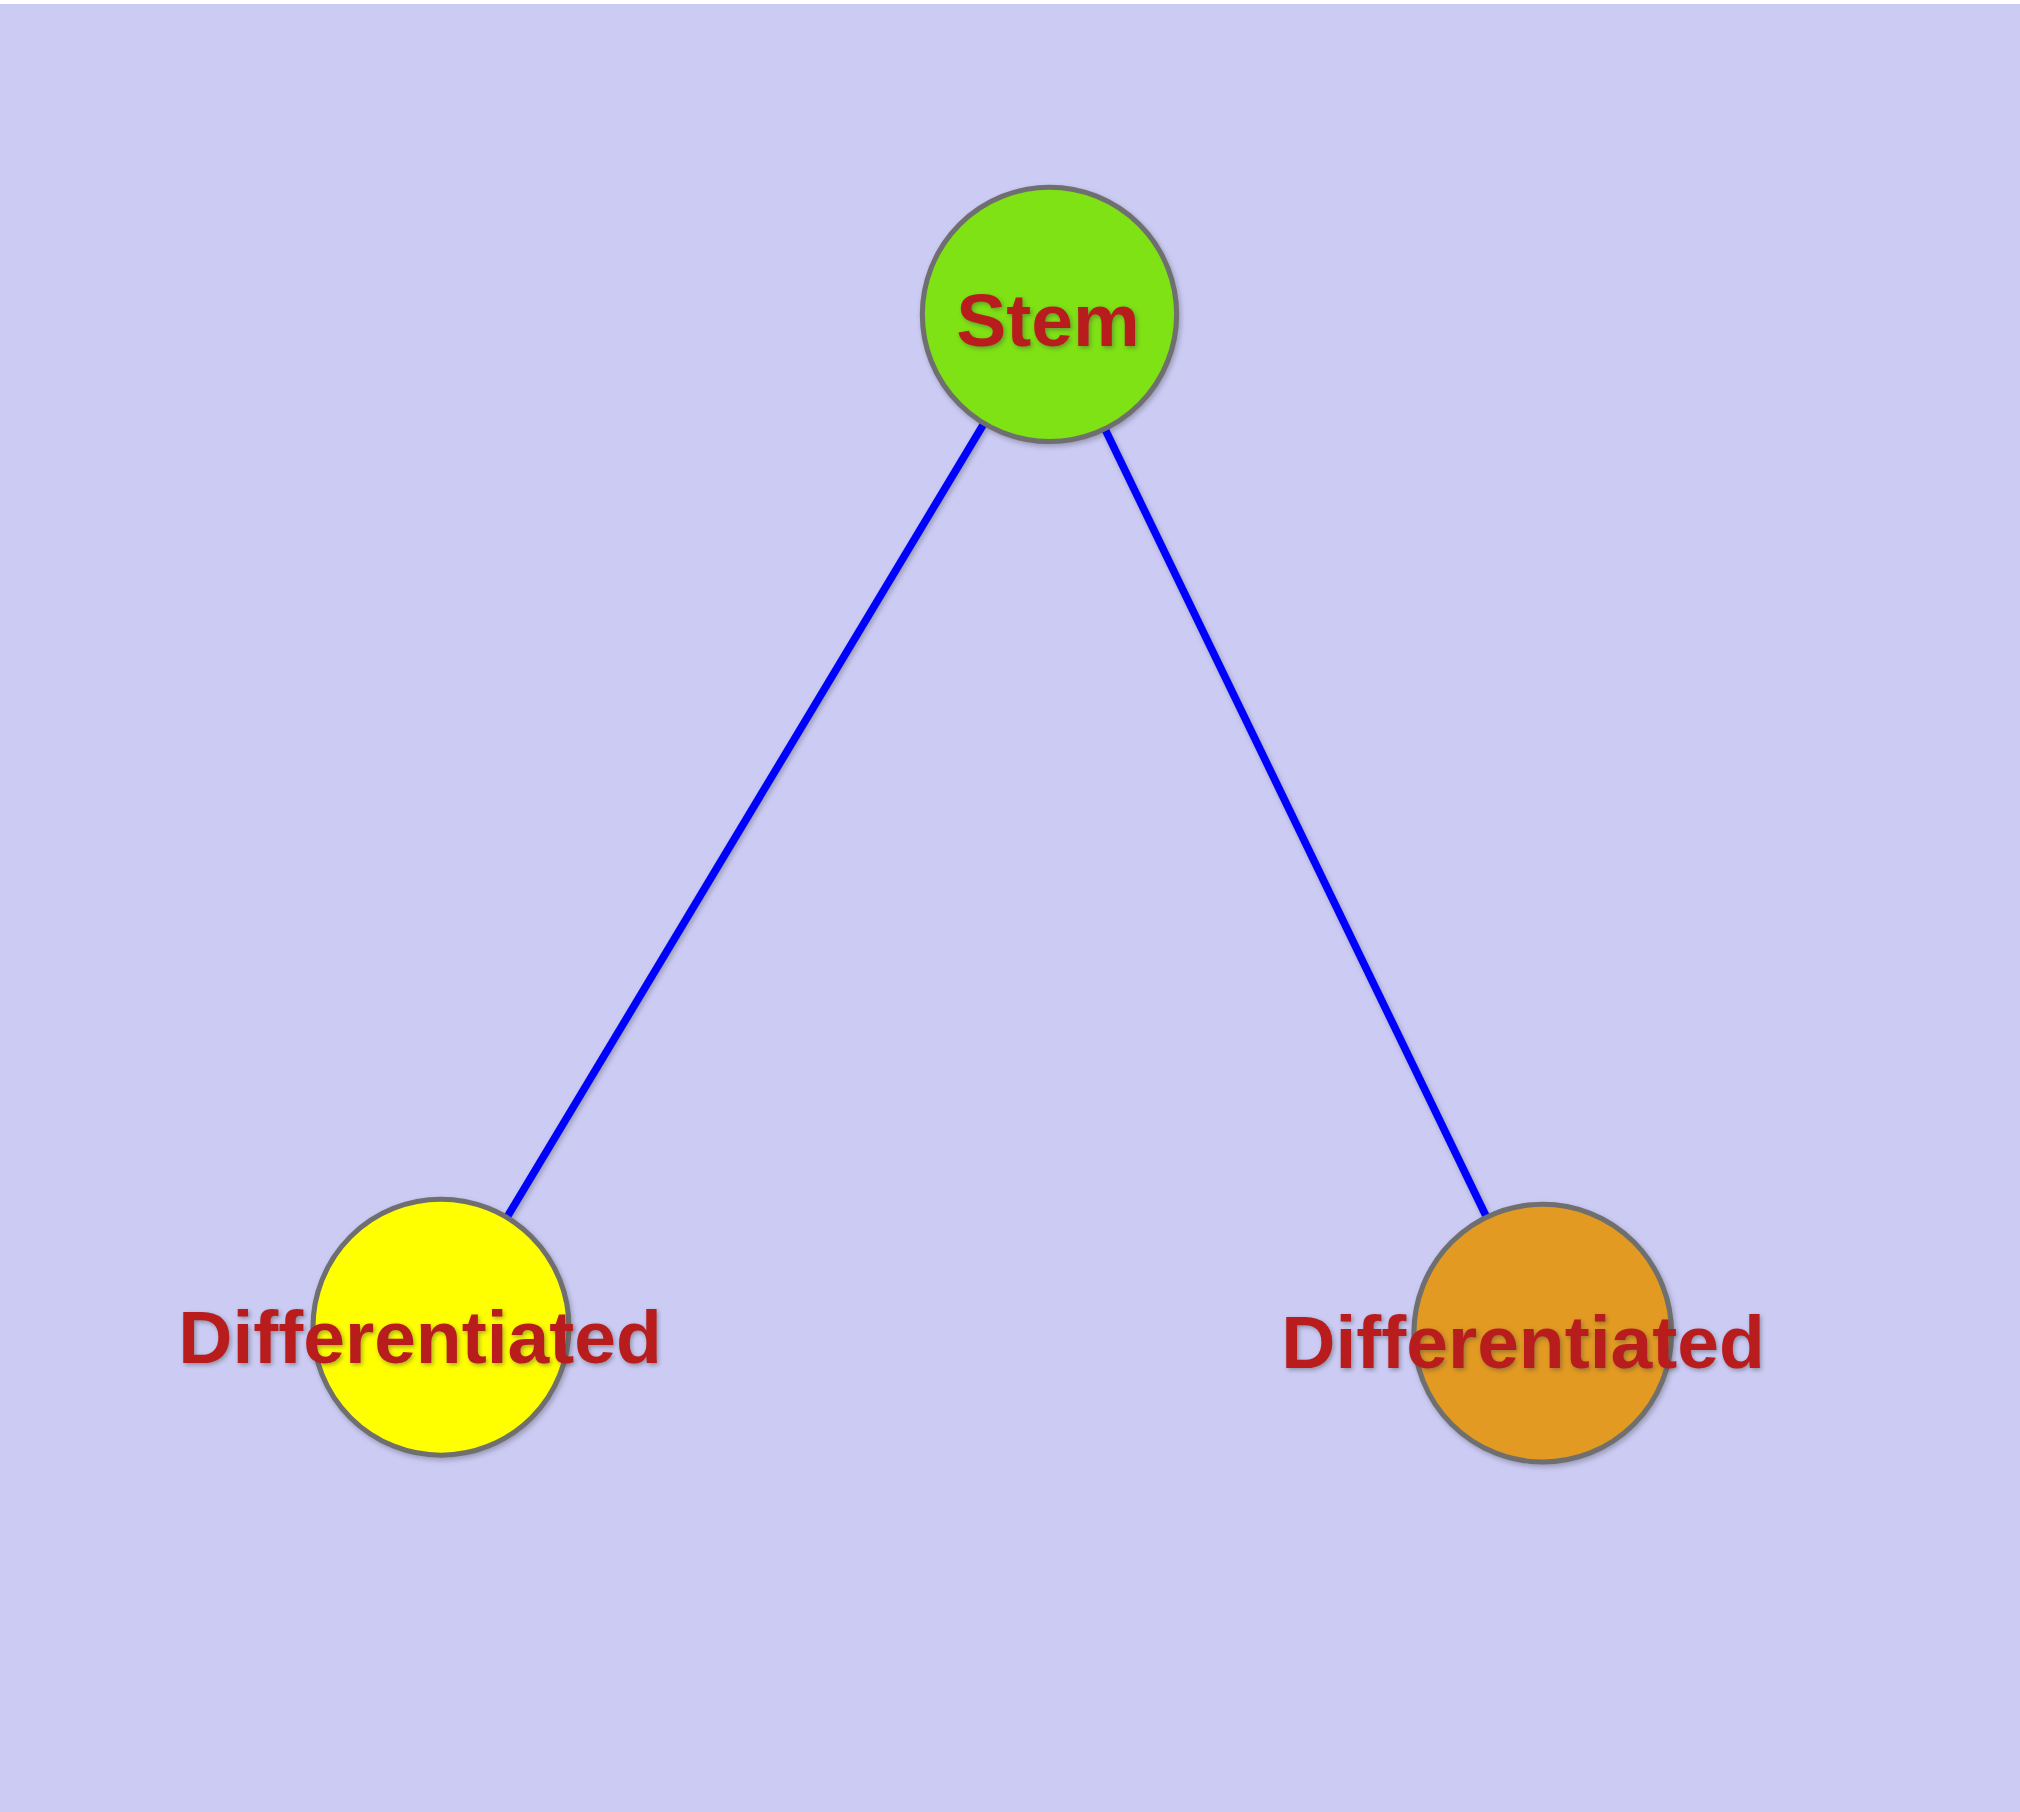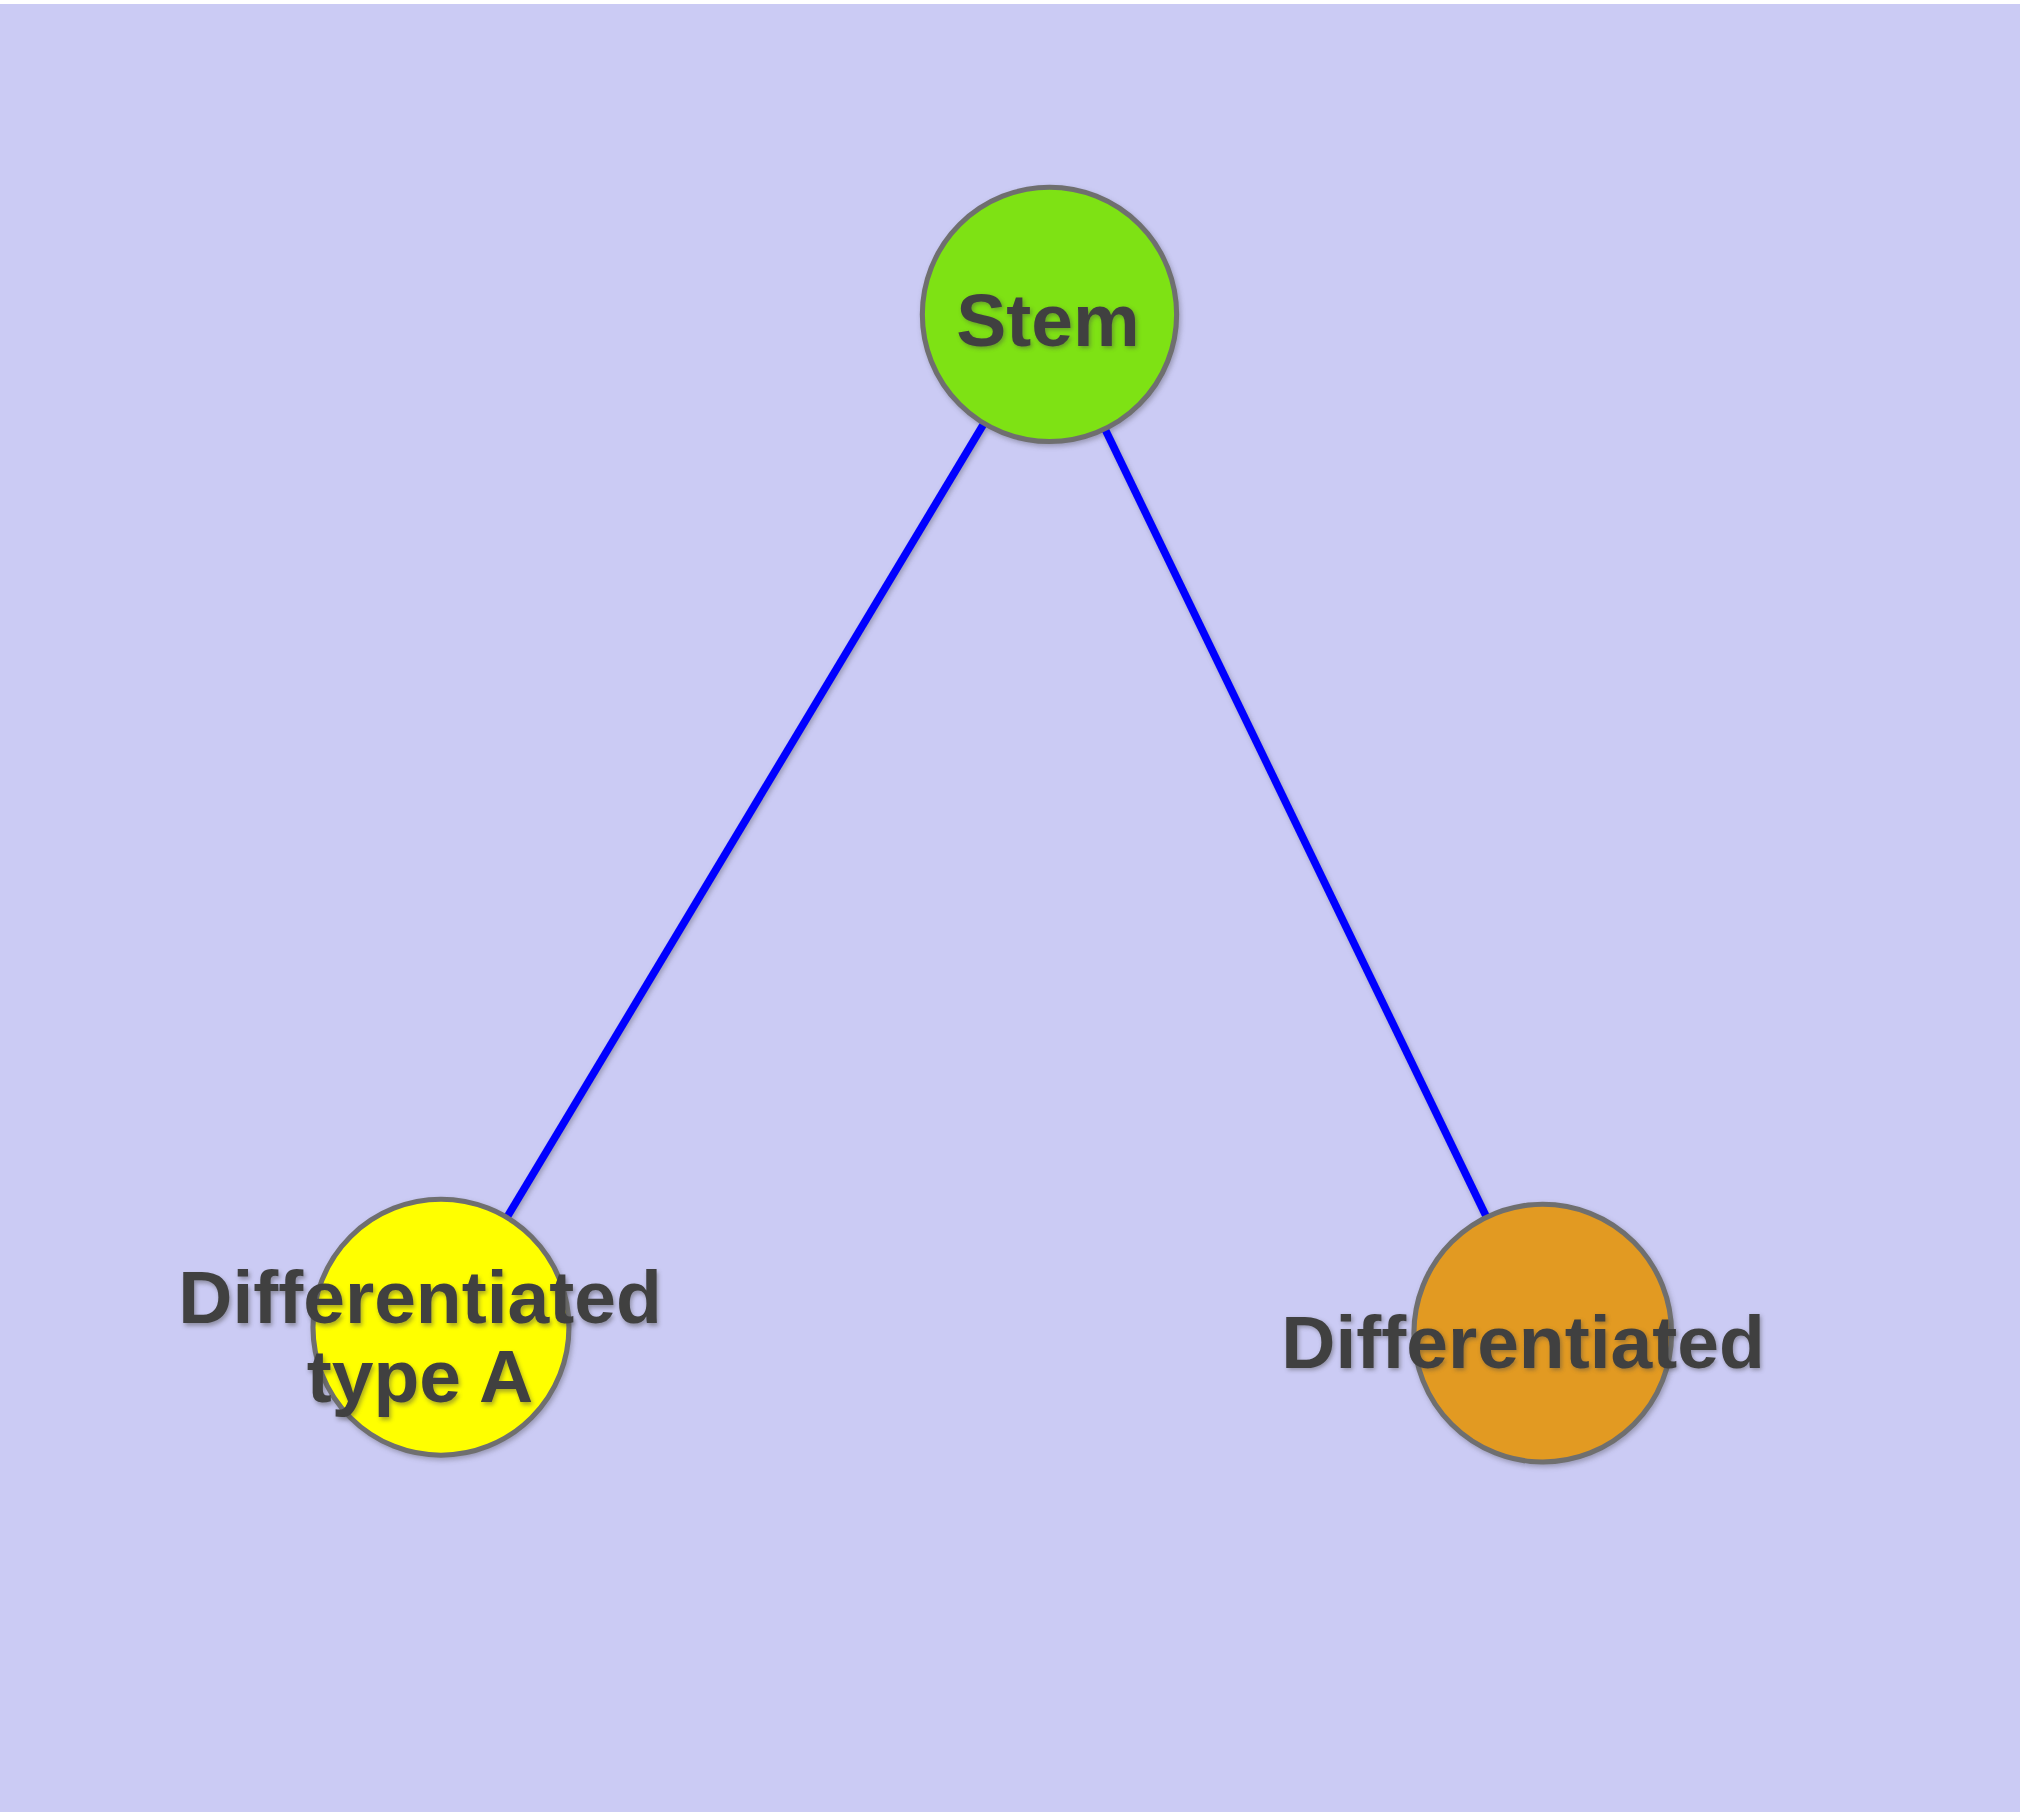--- a/index.html
+++ b/index.html
@@ -36,21 +36,21 @@
   .node-circle {
     stroke: #6f6f6f;
     stroke-width: 6;
   }
   .graph-shadow {
     filter: drop-shadow(2px 3px 3px rgba(40,40,40,0.30));
   }
   .label {
     position: absolute;
     transform: translate(-50%, -50%);
-    color: #404040;
+    color: #b91c1c;
     font-weight: bold;
     font-size: 75px;
     line-height: 79px;
     text-align: center;
     white-space: nowrap;
     text-shadow: 1.7px 2.5px 4.2px rgba(70,70,70,0.45);
   }
   .label span { display: block; }
   .label-stem   { left: 1048px; top: 320px;  }
   .label-type-a { left: 420px;  top: 1337px; }
@@ -68,21 +68,20 @@
       <circle class="node-circle" cx="1238" cy="371" r="150" fill="#7ee214"></circle>
       <circle class="node-circle" cx="520" cy="1566" r="151" fill="#ffff00"></circle>
       <circle class="node-circle" cx="1820" cy="1573" r="152" fill="#e29a22"></circle>
     </g>
   </svg>
 
   <div class="label label-stem">Stem</div>
 
   <div class="label label-type-a">
     <span>Differentiated</span>
-    <span>type A</span>
   </div>
 
   <div class="label label-type-b">
     <span>Differentiated</span>
   </div>
 
   <div class="top-strip"></div>
 
 </div>
 

